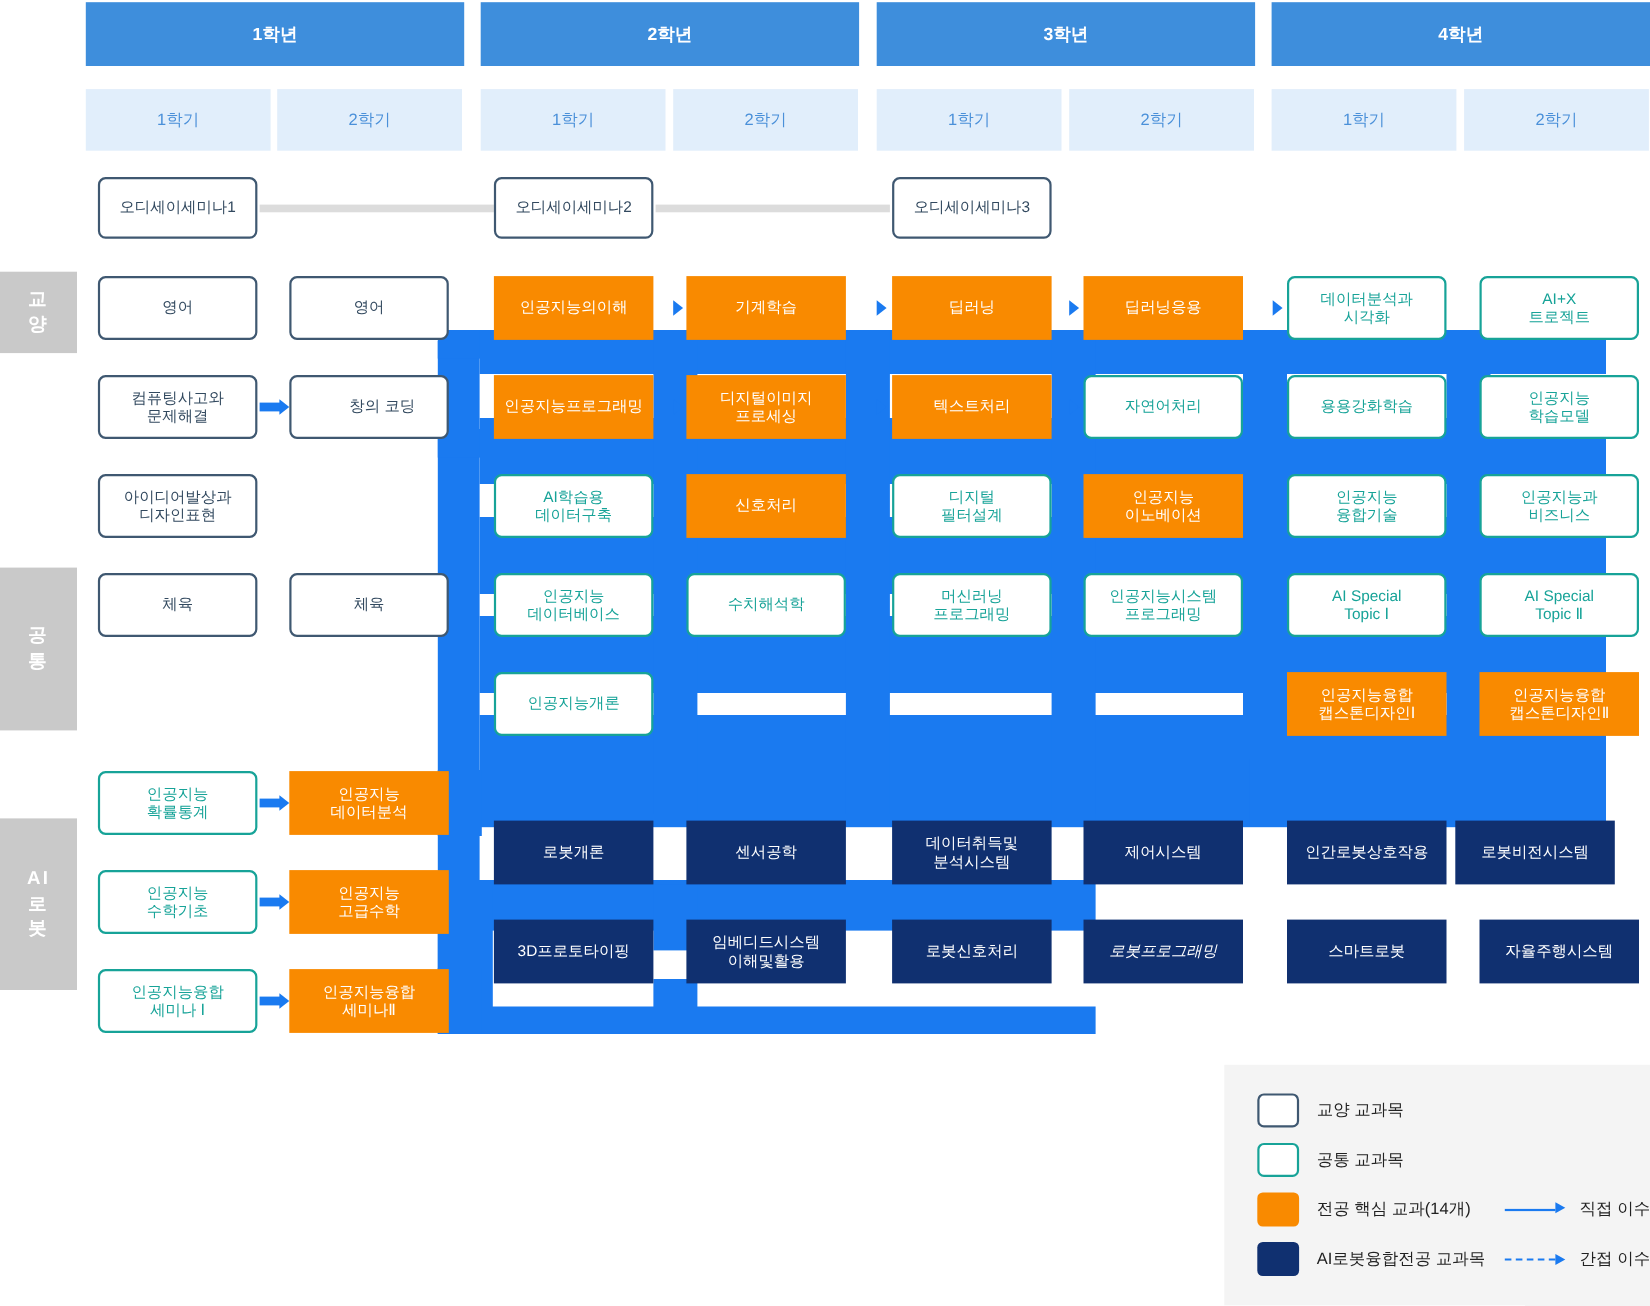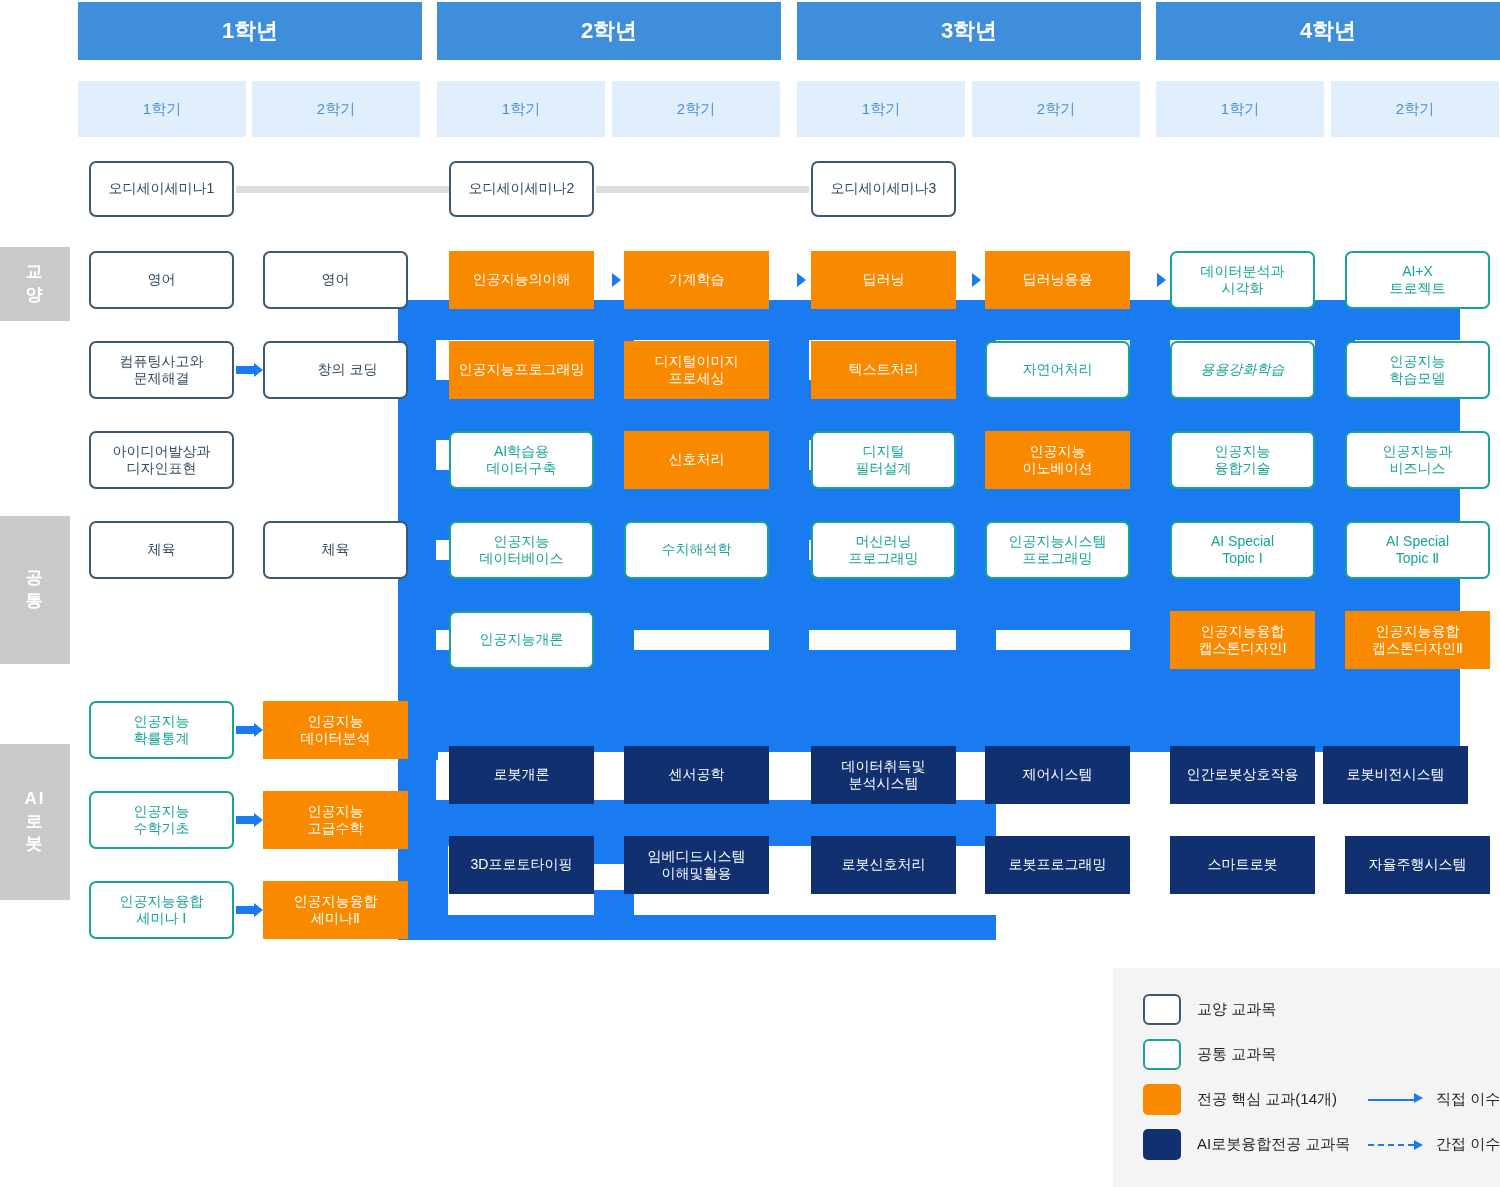--- a/index.html
+++ b/index.html
@@ -14,21 +14,21 @@
     height:1187px;
     background:#ffffff;
     overflow:hidden;
   }
 
   
   .yr{
     position:absolute;
     background:#3e8edc;
     color:#ffffff;
-    font-size:22px;
+    font-size:16px;
     font-weight:bold;
     display:flex;align-items:center;justify-content:center;
     height:58px;top:2px;
   }
   .sem{
     position:absolute;
     background:#e1eefb;
     color:#4a90d9;
     font-size:15px;
     display:flex;align-items:center;justify-content:center;
@@ -237,21 +237,21 @@
         <span style="white-space: pre-line;">디지털이미지
 프로세싱</span>
       </div>
       <div class="box or" style="left: 811px; top: 341px; width: 145px; height: 58px;">
         <span style="white-space: pre-line;">텍스트처리</span>
       </div>
       <div class="box gt" style="left: 985px; top: 341px; width: 145px; height: 58px;">
         <span style="white-space: pre-line;">자연어처리</span>
       </div>
       <div class="box gt" style="left: 1170px; top: 341px; width: 145px; height: 58px;">
-        <span style="white-space: pre-line; font-style: italic;">용용강화학습</span>
+        <span style="white-space: pre-line;">용용강화학습</span>
       </div>
       <div class="box gt" style="left: 1345px; top: 341px; width: 145px; height: 58px;">
         <span style="white-space: pre-line;">인공지능
 학습모델</span>
       </div>
       <div class="box gy" style="left: 89px; top: 431px; width: 145px; height: 58px;">
         <span style="white-space: pre-line;">아이디어발상과
 디자인표현</span>
       </div>
       <div class="box gt" style="left: 449px; top: 431px; width: 145px; height: 58px;">
@@ -356,21 +356,21 @@
         <span style="white-space: pre-line;">3D프로토타이핑</span>
       </div>
       <div class="box nv" style="left: 624px; top: 836px; width: 145px; height: 58px;">
         <span style="white-space: pre-line;">임베디드시스템
 이해및활용</span>
       </div>
       <div class="box nv" style="left: 811px; top: 836px; width: 145px; height: 58px;">
         <span style="white-space: pre-line;">로봇신호처리</span>
       </div>
       <div class="box nv" style="left: 985px; top: 836px; width: 145px; height: 58px;">
-        <span style="white-space: pre-line;">로봇프로그래밍</span>
+        <span style="white-space: pre-line; font-style: italic;">로봇프로그래밍</span>
       </div>
       <div class="box nv" style="left: 1170px; top: 836px; width: 145px; height: 58px;">
         <span style="white-space: pre-line;">스마트로봇</span>
       </div>
       <div class="box nv" style="left: 1345px; top: 836px; width: 145px; height: 58px;">
         <span style="white-space: pre-line;">자율주행시스템</span>
       </div>
       <div class="box gt" style="left: 89px; top: 881px; width: 145px; height: 58px;">
         <span style="white-space: pre-line;">인공지능융합
 세미나 Ⅰ</span>

